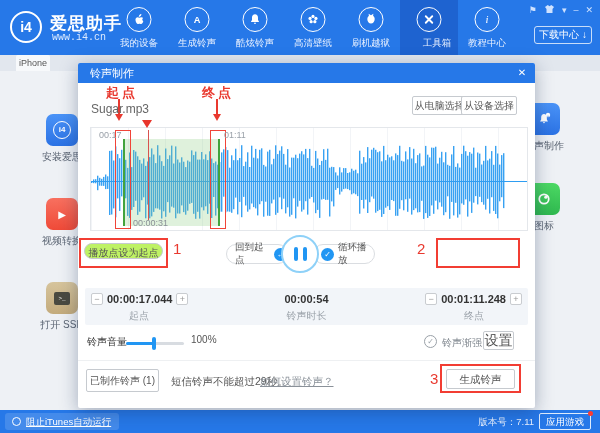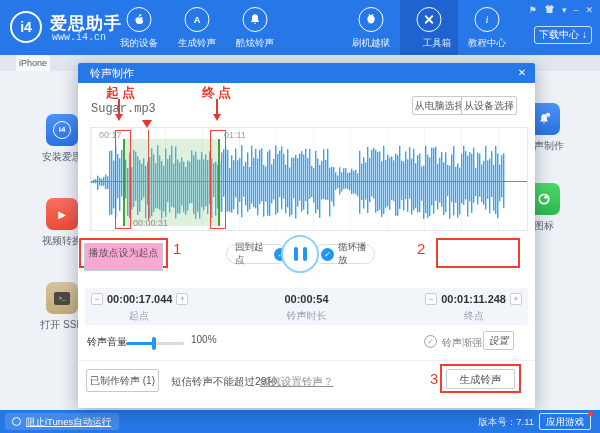--- a/index.html
+++ b/index.html
@@ -32,38 +32,38 @@
   .term-box { width:16px; height:13px; background:#4a4a40; border-radius:2px; color:#fff; font-size:6px; font-family:"Liberation Mono", monospace; text-align:center; line-height:13px; }
 
   
   .modal { position:absolute; left:78px; top:63px; width:457px; height:345px; background:#fff; border-radius:2px; box-shadow:0 4px 18px rgba(20,40,80,.35); z-index:10; }
   .m-titlebar { position:absolute; top:0; left:0; width:100%; height:20px; background:#2678e8; border-radius:2px 2px 0 0; }
   .m-title { position:absolute; left:12px; top:0; color:#fff; font-size:11px; line-height:20px; }
   .m-close { position:absolute; right:4px; top:0; width:18px; height:20px; color:#fff; font-size:10px; text-align:center; line-height:20px; cursor:pointer; }
   .ann-text { position:absolute; color:#e9392f; font-size:13px; font-weight:bold; letter-spacing:3px; }
   .ann-arrow { position:absolute; width:2px; height:15px; background:#e9392f; }
   .ann-arrow:after { content:""; position:absolute; left:-3.5px; top:15px; border:4.5px solid transparent; border-top:7px solid #e9392f; }
-  .m-song { position:absolute; left:13px; top:39px; font-size:12px; color:#666;font-family:Liberation Mono, monospace; }
+  .m-song { position:absolute; left:13px; top:39px; font-size:12px; color:#666; }
   .btn { background:#fff; border:1px solid #c6cacf; border-radius:2px; color:#555; text-align:center; cursor:pointer; }
   .btn-pick { position:absolute; top:33px; height:19px; font-size:10px; line-height:17px; }
 
   
   .wavepanel { position:absolute; left:12px; top:64px; width:438px; height:104px; background:#fff; border:1px solid #e4e7eb; background-image:repeating-linear-gradient(90deg,#f2f4f7 0,#f2f4f7 1px,transparent 1px,transparent 37px); cursor:pointer; }
   .w-centerline { position:absolute; left:0; top:53px; width:436px; height:1px; background:#2e9df2; }
   .w-sel { position:absolute; left:32px; top:11px; width:96px; height:87px; background:rgba(140,206,128,.28); }
   .w-gline { position:absolute; top:11px; width:2px; height:87px; background:#42a33c; }
   .w-redbox { position:absolute; top:2px; width:16px; height:99px; border:1.5px solid #f04438; }
   .w-playline { position:absolute; left:57px; top:2px; width:1px; height:90px; background:#d9534f; }
   .wtime { position:absolute; font-size:9px; color:#9aa1a9; }
   .play-tri { position:absolute; left:64px; top:57px; width:0; height:0; border:5px solid transparent; border-top:8px solid #e8352b; }
 
   
   .redframe { position:absolute; border:2px solid #f23d33; }
   .num { position:absolute; color:#e9392f; font-size:15px; }
-  .btn-round { position:absolute; top:180px; height:28px; border:1px solid #c6cacf; border-radius:0; background:#f9a8d4; color:#555; font-size:10px; text-align:center; line-height:18px; cursor:pointer; }
+  .btn-round { position:absolute; top:180px; height:16px; border:1px solid #c6cacf; border-radius:10px; background:#bef264; color:#555; font-size:10px; text-align:center; line-height:18px; cursor:pointer; }
   .pill { position:absolute; top:181px; height:20px; border:1px solid #dadde1; border-radius:10px; background:#fff; display:flex; align-items:center; gap:4px; font-size:9.5px; color:#555; cursor:pointer; z-index:1; }
   .bcircle { width:13px; height:13px; border-radius:50%; background:#2196f3; color:#fff; font-size:8px; text-align:center; line-height:13px; flex:0 0 auto; }
   .pausebtn { position:absolute; left:203px; top:172px; width:38px; height:38px; border-radius:50%; border:2px solid #8ed1f8; background:#fff; z-index:2; display:flex; align-items:center; justify-content:center; gap:5px; cursor:pointer; }
   .pausebtn span { width:4px; height:14px; background:#2196f3; border-radius:2px; }
 
   
   .timepanel { position:absolute; left:7px; top:225px; width:443px; height:37px; background:#f2f5f9; border-radius:2px; }
   .tgroup { position:absolute; top:5px; display:flex; align-items:center; gap:4px; }
   .stepper { width:12px; height:12px; border:1px solid #c9ccd0; background:#fff; border-radius:2px; font-size:9px; line-height:10px; text-align:center; color:#999; cursor:pointer; }
   .tval { font-size:11px; font-weight:bold; color:#333; }
@@ -72,21 +72,21 @@
   .tmid-lab { position:absolute; left:0; right:0; top:21px; text-align:center; font-size:10px; color:#9aa1a9; }
 
   
   .vol-label { position:absolute; left:9px; top:272px; font-size:10px; color:#333; }
   .vol-track { position:absolute; left:48px; top:279px; width:58px; height:3px; background:#d8dce1; border-radius:2px; cursor:pointer; }
   .vol-fill { position:absolute; left:0; top:0; width:28px; height:3px; background:#2196f3; border-radius:2px; }
   .vol-handle { position:absolute; left:26px; top:-5px; width:4px; height:13px; background:#2196f3; border-radius:2px; cursor:pointer; }
   .vol-pct { position:absolute; left:113px; top:271px; font-size:10px; color:#555; }
   .fade-check { position:absolute; left:346px; top:272px; width:13px; height:13px; border:1.2px solid #9aa1a8; border-radius:50%; font-size:8px; color:#9aa1a8; text-align:center; line-height:11px; cursor:pointer; }
   .fade-label { position:absolute; left:364px; top:273px; font-size:10px; color:#7d848c; }
-  .btn-settings { position:absolute; left:405px; top:268px; width:31px; height:19px; font-size:10px; line-height:17px;font-style:italic; }
+  .btn-settings { position:absolute; left:405px; top:268px; width:31px; height:19px; font-size:14px; line-height:17px; }
   .divider { position:absolute; left:0px; top:297px; width:457px; height:1px; background:#eef0f2; }
 
   
   .btn-made { position:absolute; left:8px; top:306px; width:73px; height:23px; font-size:10px; line-height:21px; }
   .note { position:absolute; left:93px; top:312px; font-size:10.5px; color:#555; }
   .help { position:absolute; left:182px; top:312px; font-size:10.5px; color:#8a9199; text-decoration:underline; cursor:pointer; }
   .btn-generate { position:absolute; left:368px; top:306px; width:69px; height:20px; font-size:10.5px; line-height:18px; }
 
   
   .statusbar { position:absolute; left:0; top:410px; width:600px; height:23px; background:#2678e8; }
@@ -123,20 +123,35 @@
       </span>
       <span class="nav-label">生成铃声</span>
     </div>
     <div class="nav-item" style="left:226px">
       <span class="nav-circle">
         <svg width="17" height="17" viewBox="0 0 22 22">
             <path fill="#fff" d="M11 4.2c-2.4 0-3.9 1.9-3.9 4.4v3.2L5.6 14.3h10.8l-1.5-2.5V8.6c0-2.5-1.5-4.4-3.9-4.4zM9.5 15.3a1.5 1.5 0 0 0 3 0z"></path>
           </svg>
       </span>
       <span class="nav-label">酷炫铃声</span>
+    </div>
+    <div class="nav-item" style="left:284px">
+      <span class="nav-circle">
+        <svg width="17" height="17" viewBox="0 0 22 22">
+            <g fill="#fff">
+              <circle cx="11" cy="7" r="2.1"></circle>
+              <circle cx="14.8" cy="9.6" r="2.1"></circle>
+              <circle cx="13.4" cy="13.9" r="2.1"></circle>
+              <circle cx="8.6" cy="13.9" r="2.1"></circle>
+              <circle cx="7.2" cy="9.6" r="2.1"></circle>
+            </g>
+            <circle cx="11" cy="10.9" r="1.5" fill="#2678e8"></circle>
+          </svg>
+      </span>
+      <span class="nav-label">高清壁纸</span>
     </div>
     <div class="nav-item" style="left:342px">
       <span class="nav-circle">
         <svg width="17" height="17" viewBox="0 0 22 22">
             <path fill="#fff" d="M11 5.4 7.9 3.7l.4 2.5A5.5 5.5 0 0 0 6.2 10.5c0 3.2 2.1 5.8 4.8 5.8s4.8-2.6 4.8-5.8c0-1.7-.8-3.2-2.1-4.3l.4-2.5z"></path>
           </svg>
       </span>
       <span class="nav-label">刷机越狱</span>
     </div>
     <div class="nav-item active" style="left:400px">

